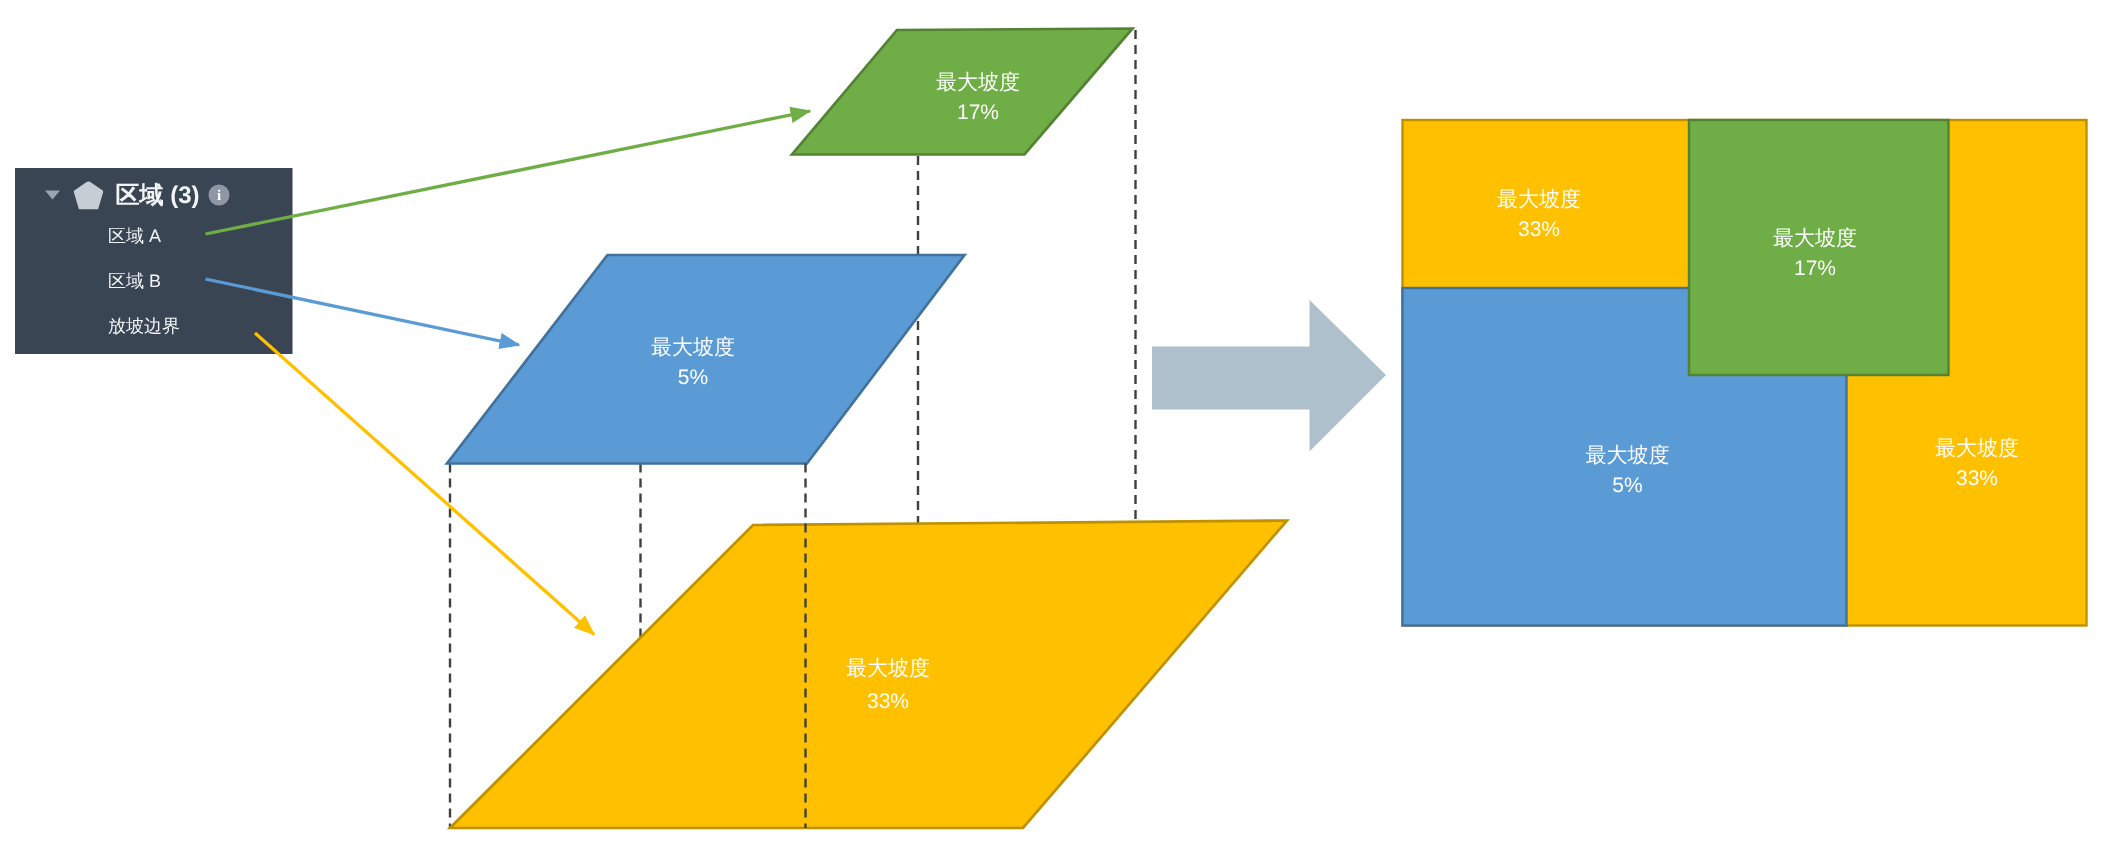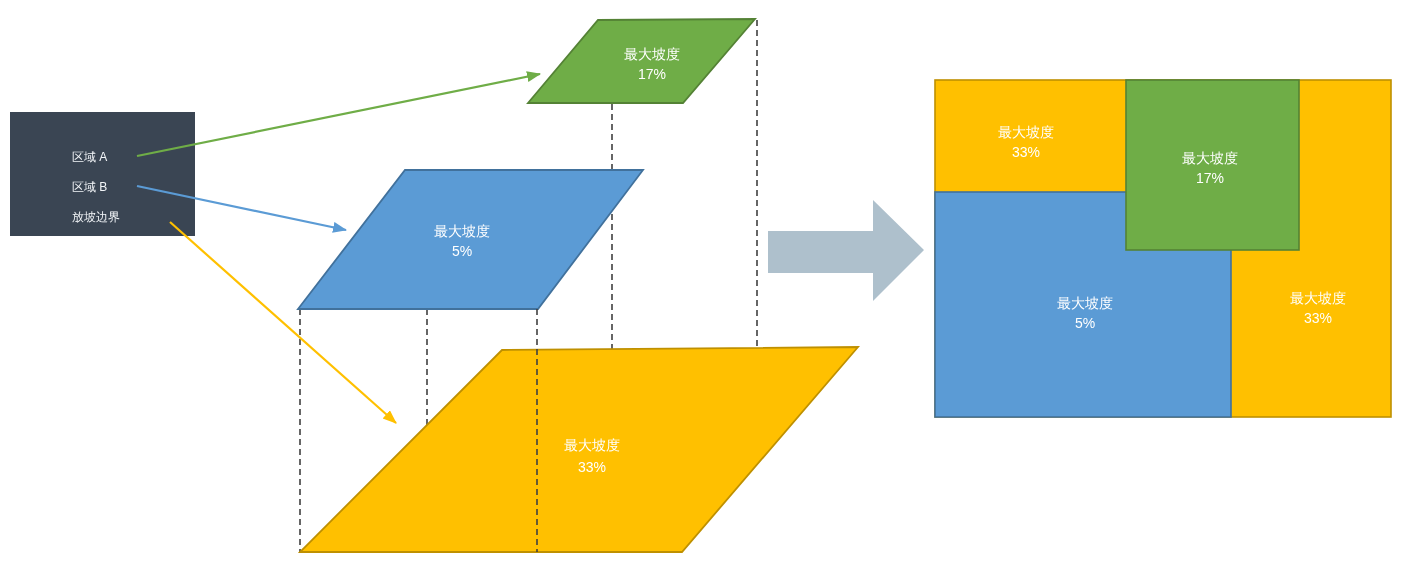--- a/index.html
+++ b/index.html
@@ -37,20 +37,26 @@
   .conn{fill:none;stroke-width:2.2;}
   .shape{stroke-width:1.8;}
   .cell{stroke-width:1.6;}
 </style>
 </head>
 <body>
 
 <div id="stage">
 
   <div class="panel">
+    <div class="prow header">
+      <span class="expander"></span>
+      <span class="pentagon"></span>
+      <span class="ptitle">区域 (3)</span>
+      <span class="info">i</span>
+    </div>
     <div class="prow item item1">
       <span>区域 A</span>
     </div>
     <div class="prow item item2">
       <span>区域 B</span>
     </div>
     <div class="prow item item3">
       <span>放坡边界</span>
     </div>
   </div>

